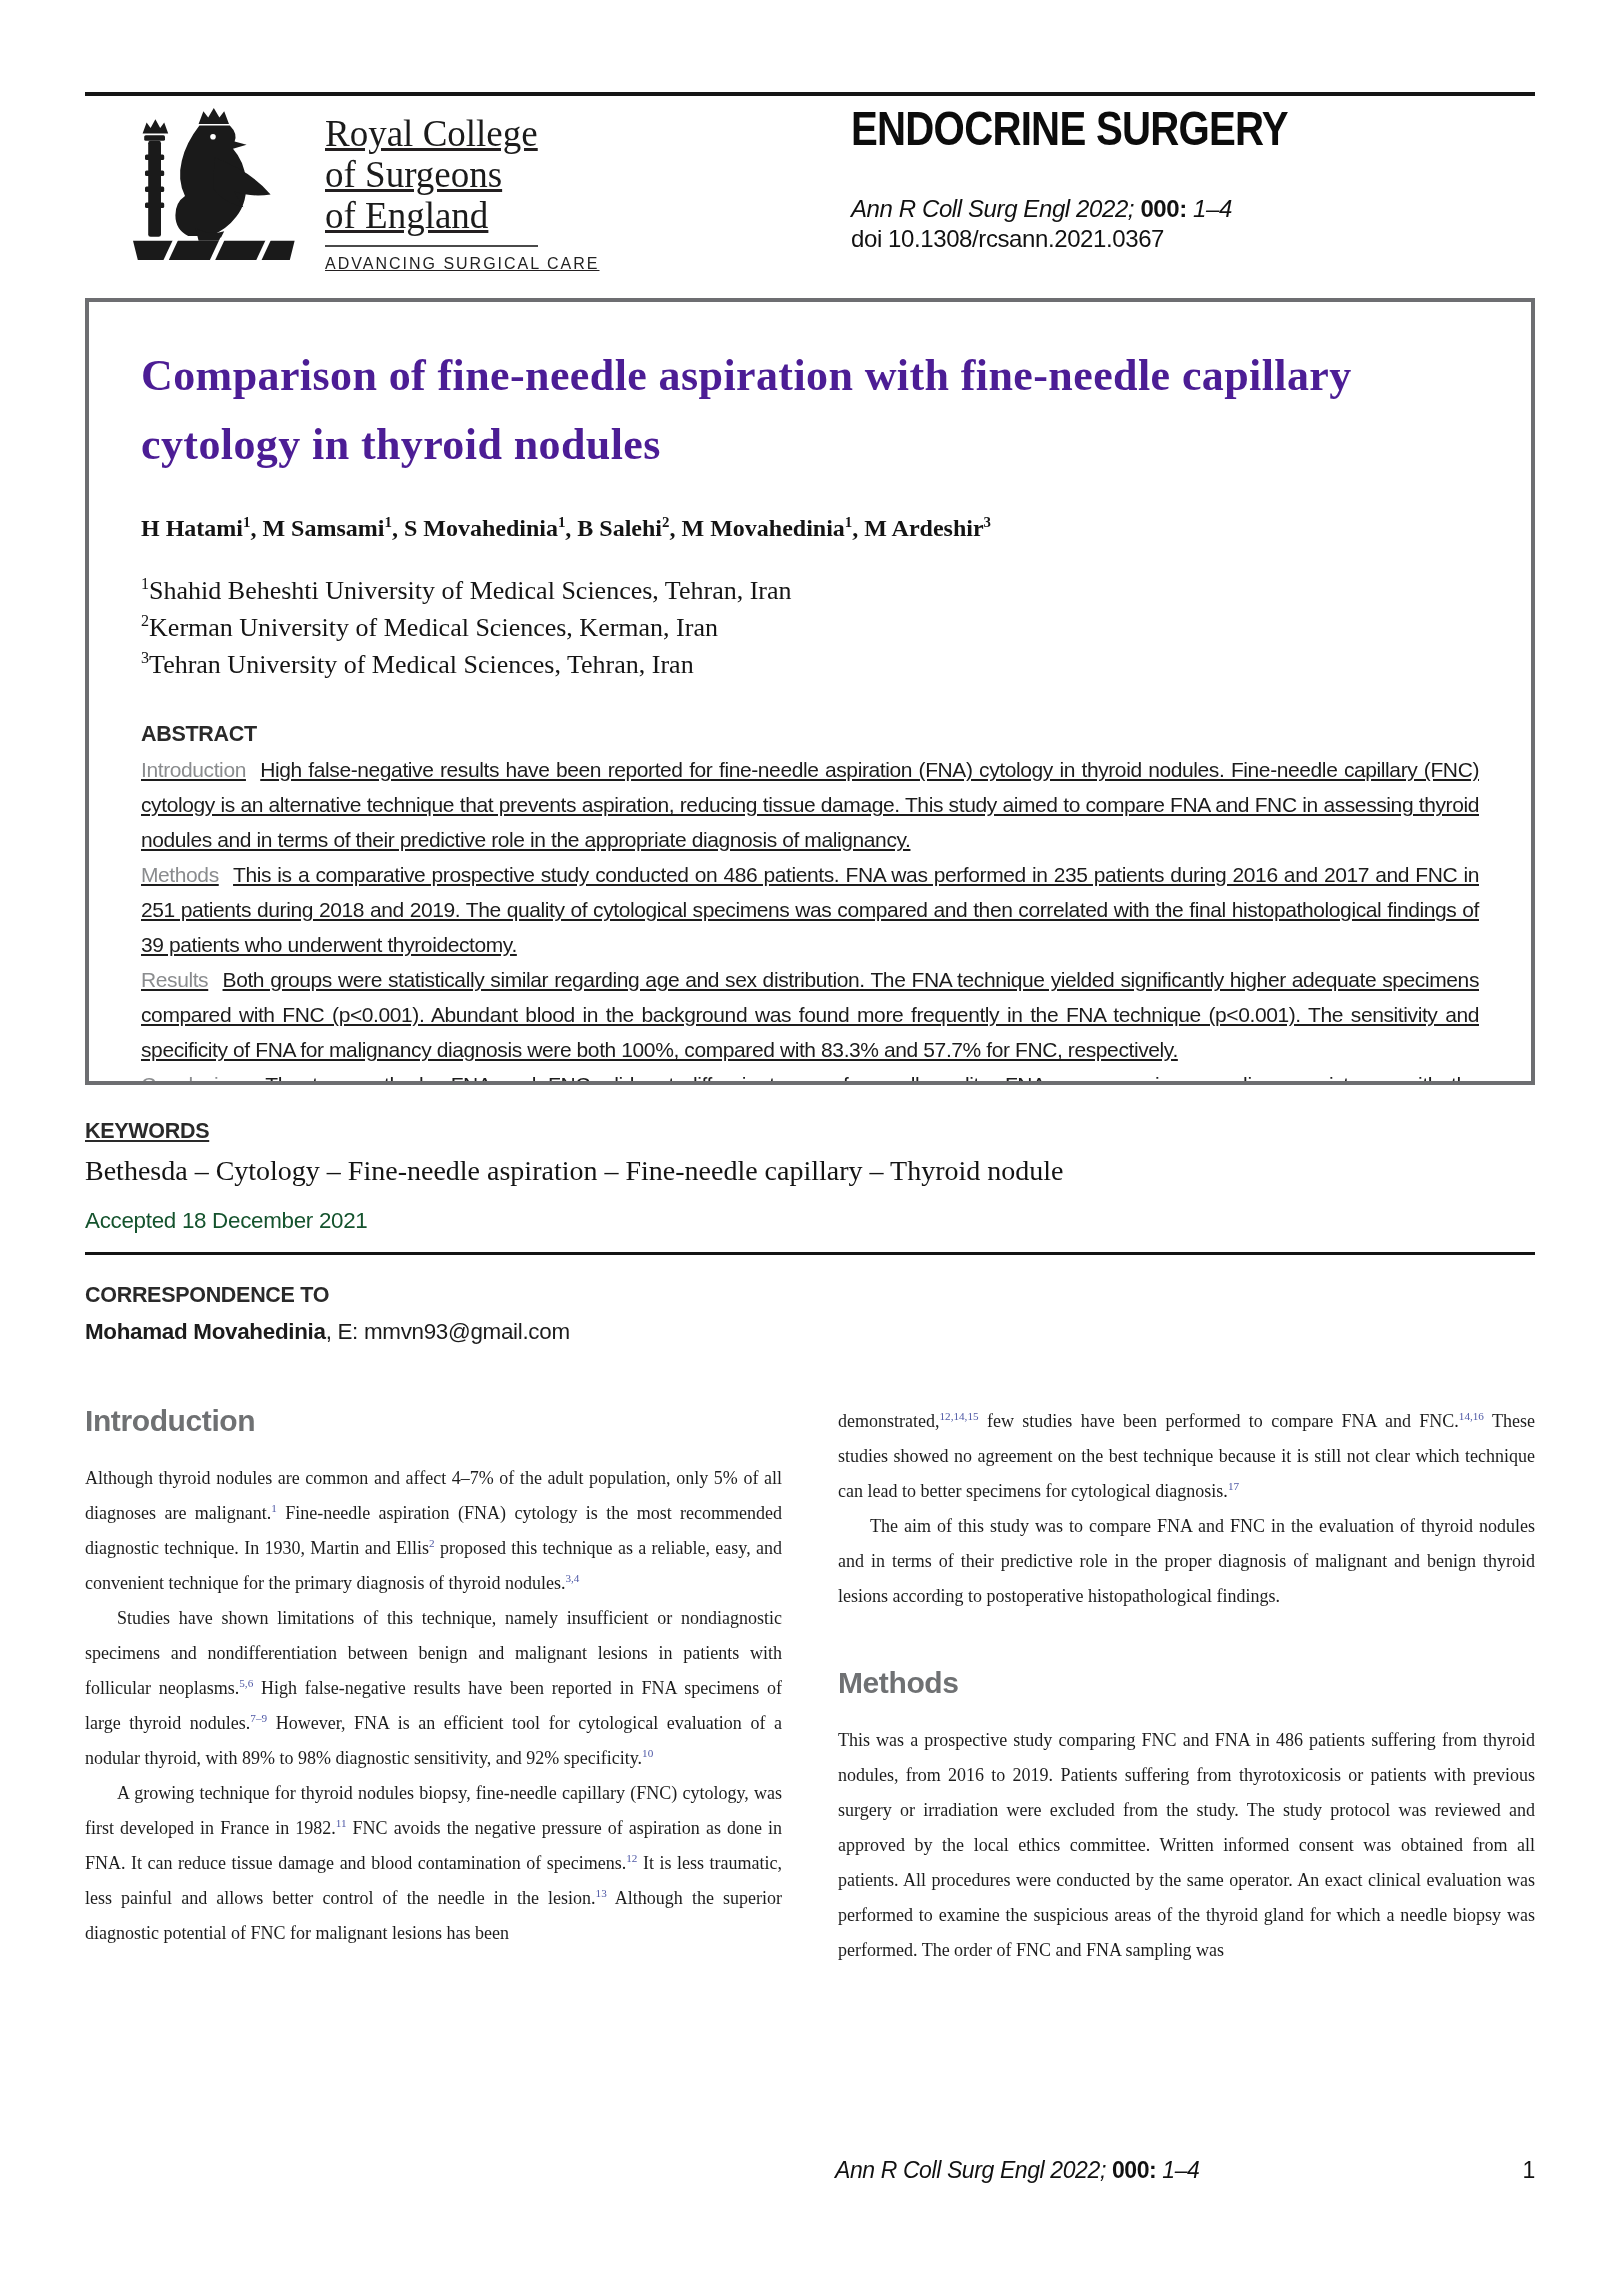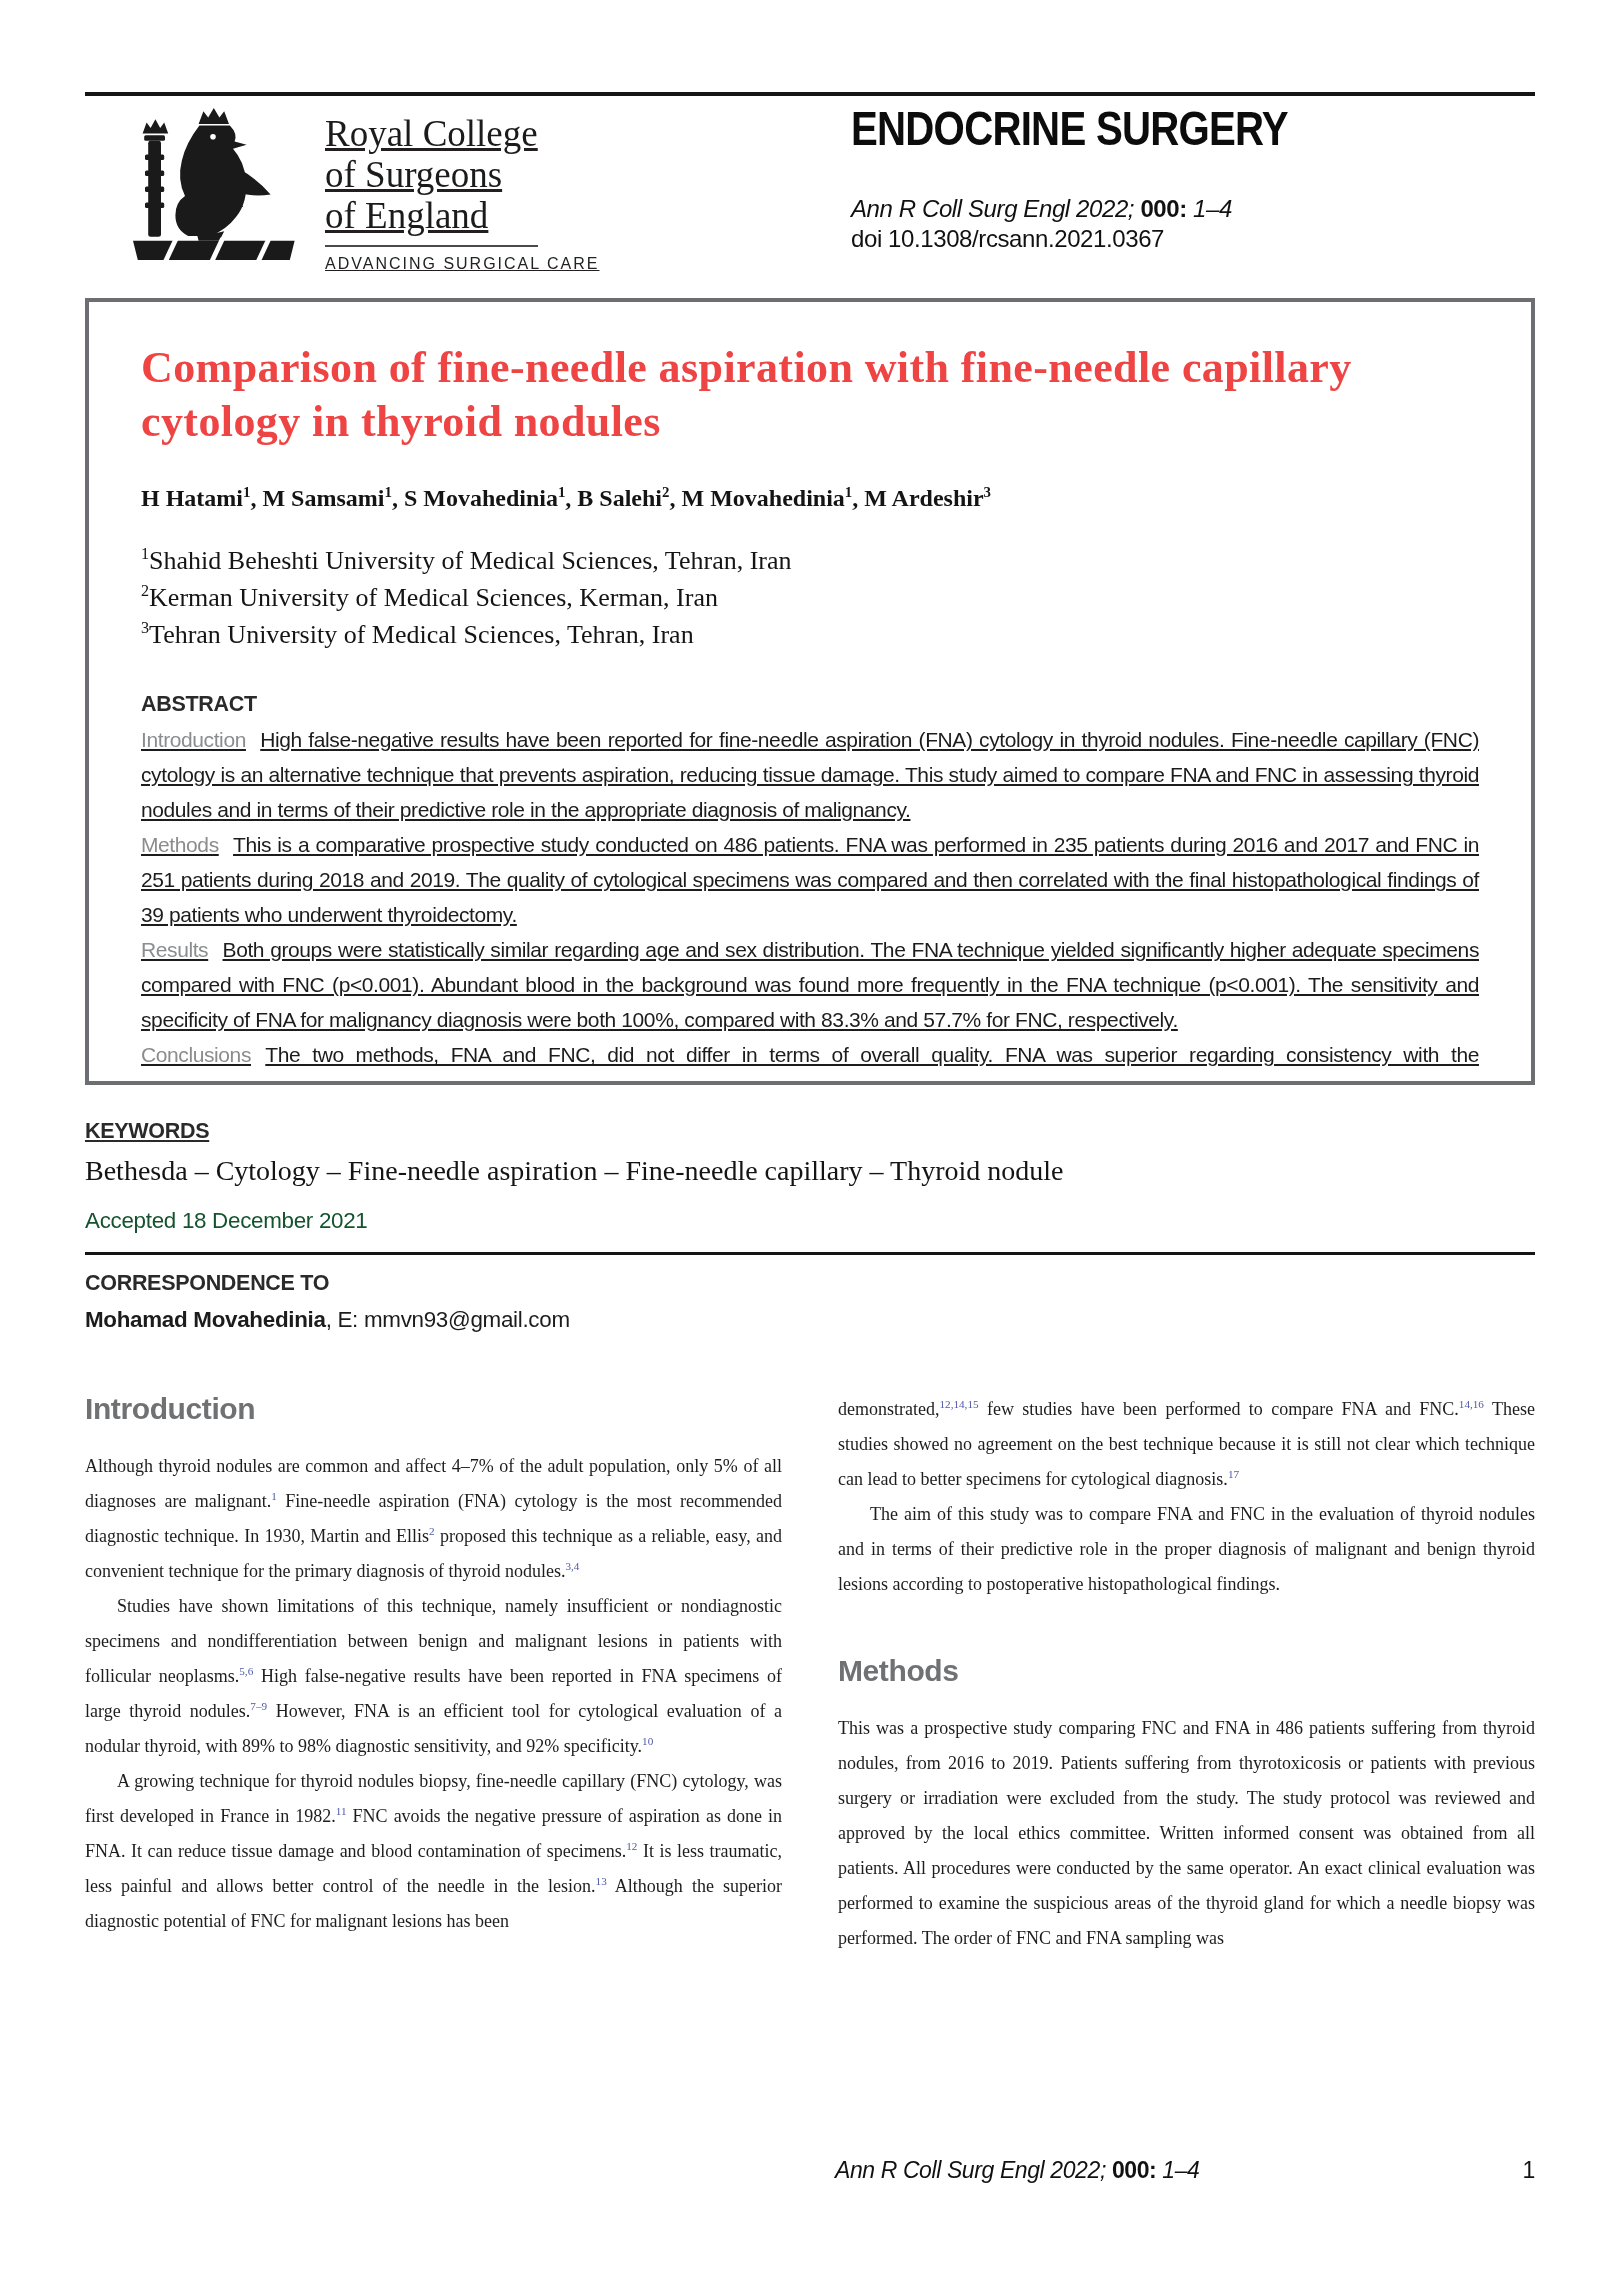--- a/index.html
+++ b/index.html
@@ -18,35 +18,35 @@
   .logo-sep{width:213px;height:1.8px;background:#4a4a4a;margin-top:9px;}
   .logo-tag{font-family:"Liberation Sans",sans-serif;font-size:16px;letter-spacing:2px;color:#222;margin-top:8px;white-space:nowrap;}
   .journal-block{left:851px;top:100px;width:684px;}
   .journal-name{font-family:"Liberation Sans",sans-serif;font-weight:bold;font-size:49px;letter-spacing:-0.9px;transform:scaleX(.82);transform-origin:left top;white-space:nowrap;color:#0c0c0c;}
   .journal-cite{margin-top:38px;font-family:"Liberation Sans",sans-serif;font-size:24px;line-height:30px;letter-spacing:-0.4px;color:#111;}
   .it{font-style:italic;}
   .bd{font-weight:bold;font-style:normal;}
   
   .flow{left:85px;top:298px;width:1450px;}
   .title-box{box-sizing:border-box;width:1450px;height:787px;border:4.5px solid #6d6e71;padding:39px 52px 0 52px;overflow:hidden;}
-  .article-title{font-size:44px;line-height:54px;font-weight:bold;color:#ef4444;letter-spacing:0.4px;max-width:1308px;}
+  .article-title{font-size:44px;line-height:69px;font-weight:bold;color:#4c1d95;letter-spacing:0.4px;max-width:1308px;}
   .authors{margin-top:36px;font-size:24px;font-weight:bold;color:#141414;}
   .affils{margin-top:30px;font-size:26px;line-height:37px;color:#141414;}
   sup{vertical-align:super;font-size:62%;line-height:0;}
   .para sup{color:#4e58a5;font-weight:normal;}
   .sans-label{font-family:"Liberation Sans",sans-serif;font-weight:bold;font-size:21.5px;letter-spacing:-0.3px;color:#2a2a2a;}
   .abstract{margin-top:39px;}
   .abstract-text{font-family:"Liberation Sans",sans-serif;font-size:21px;line-height:35px;letter-spacing:-0.4px;color:#1c1c1c;text-align:justify;margin-top:5.4px;text-decoration:underline;}
   .abs-label{color:#8a8c8e;margin-right:14.3px;}
   
   .kw-label{margin-top:34px;text-decoration:underline;}
   .kw-line{margin-top:10.7px;font-size:28px;color:#141414;}
   .accepted{margin-top:21.5px;font-family:"Liberation Sans",sans-serif;font-size:22.4px;letter-spacing:-0.3px;color:#14532d;}
   .hr{width:1450px;height:2.7px;background:#141414;margin-top:18px;}
-  .corr-label{margin-top:16px;}
+  .corr-label{margin-top:28px;}
   .corr-line{margin-top:10.7px;font-family:"Liberation Sans",sans-serif;font-size:22.4px;letter-spacing:-0.3px;color:#1c1c1c;}
   
   .cols{margin-top:59px;display:flex;gap:56px;}
   .col{width:697px;}
   .h2{font-family:"Liberation Sans",sans-serif;font-weight:bold;font-size:30px;letter-spacing:-0.4px;color:#6f7173;margin:0 0 23px 0;}
   .h2.methods{margin-top:52px;}
   .para{font-size:18px;line-height:35px;text-align:justify;color:#1d1d1d;margin:0;}
   .para.indent{text-indent:32px;}
   
   .footer{left:835px;top:2157px;width:700px;display:flex;justify-content:space-between;font-family:"Liberation Sans",sans-serif;font-size:23px;letter-spacing:-0.4px;color:#111;}

